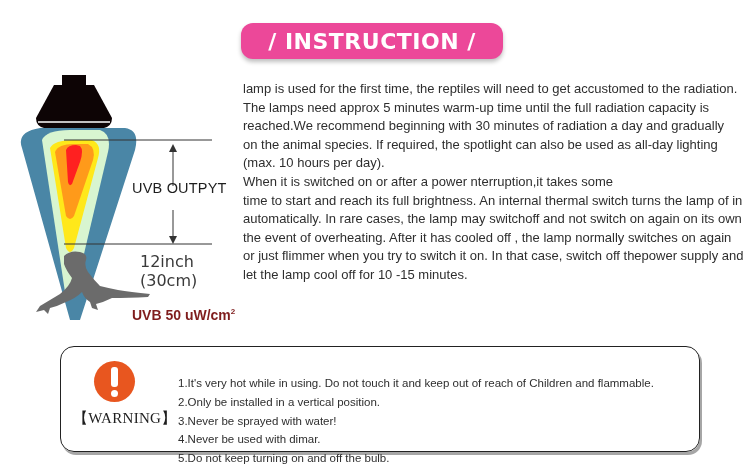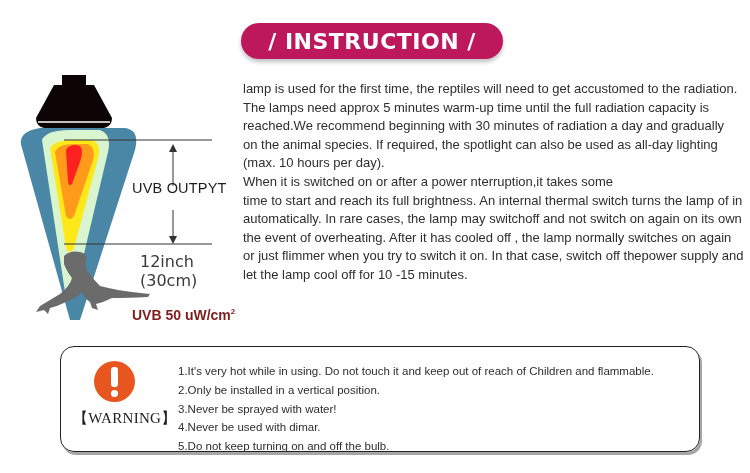--- a/index.html
+++ b/index.html
@@ -1,19 +1,19 @@
 <!DOCTYPE html>
 <html><head>
 <meta charset="utf-8">
 <style>
   html, body { margin:0; padding:0; background:#ffffff; }
   body { width:750px; height:473px; position:relative; overflow:hidden; font-family:"Liberation Sans", sans-serif; color:#2b2b2b; }
   .title-pill {
     position:absolute; left:241px; top:23px; width:262px; height:36px;
-    background:#be185d; border-radius:18px;
+    background:#ec4899; border-radius:12px;
     box-shadow: 0 3px 4px rgba(0,0,0,0.25);
     display:flex; align-items:center; justify-content:center;
     color:#ffffff; font-family:"DejaVu Sans", sans-serif; font-weight:bold; font-size:22px; letter-spacing:0.5px;
   }
   .diagram { position:absolute; left:0; top:60px; width:240px; height:260px; }
   .diagram svg { position:absolute; left:0; top:0; }
   .lbl-top { position:absolute; left:132px; top:120px; font-size:14.5px; font-weight:normal; color:#1e1e1e; letter-spacing:0.2px; }
   .lbl-dist { position:absolute; left:140px; top:192px; font-size:16px; color:#3a3a3a; font-family:"DejaVu Sans", sans-serif; }
   .lbl-bot { position:absolute; left:132px; top:247px; font-size:14px; font-weight:bold; color:#7f1d1d; }
   .lbl-bot sup { font-size:8px; }
@@ -24,21 +24,21 @@
   .body-text p { margin:0; white-space:nowrap; }
   .warn-box {
     position:absolute; left:60px; top:346px; width:640px; height:106px;
     border:1.5px solid #222; border-radius:14px; box-sizing:border-box;
     box-shadow: 2px 3px 0 rgba(0,0,0,0.35);
   }
   .warn-icon { position:absolute; left:94px; top:361px; width:41px; height:41px; border-radius:50%; background:#e8561f; }
   .warn-icon .bar { position:absolute; left:17px; top:6px; width:7px; height:20px; background:#fff; border-radius:3px; }
   .warn-icon .dot { position:absolute; left:17px; top:29px; width:7px; height:7px; background:#fff; border-radius:50%; }
   .warn-label { position:absolute; left:73px; top:409px; font-size:15px; color:#1e1e1e; letter-spacing:0.3px;font-family:Liberation Serif, serif; }
-  .warn-list { position:absolute; left:178px; top:362px; font-size:11.5px; line-height:18.8px; color:#2e2e2e; }
+  .warn-list { position:absolute; left:178px; top:374px; font-size:11.5px; line-height:18.8px; color:#2e2e2e; }
   .warn-list div { white-space:nowrap; }
 </style>
 </head>
 <body>
 
 <div class="title-pill">
   <span>/ INSTRUCTION /</span>
 </div>
 
 <div class="diagram">

